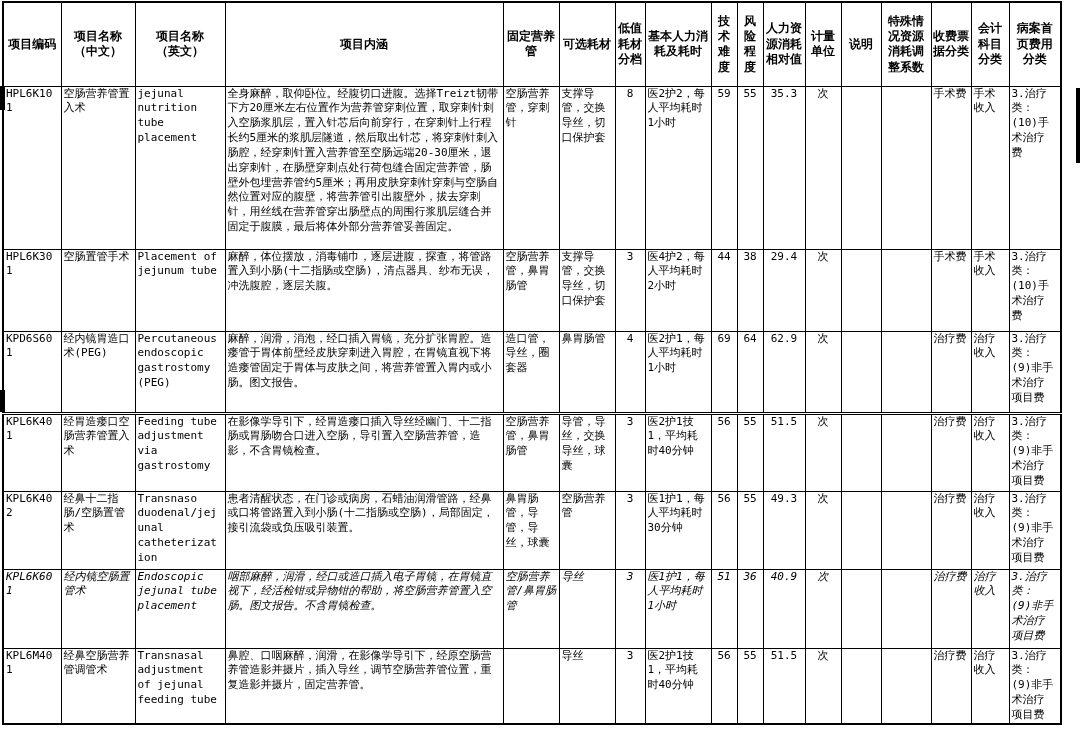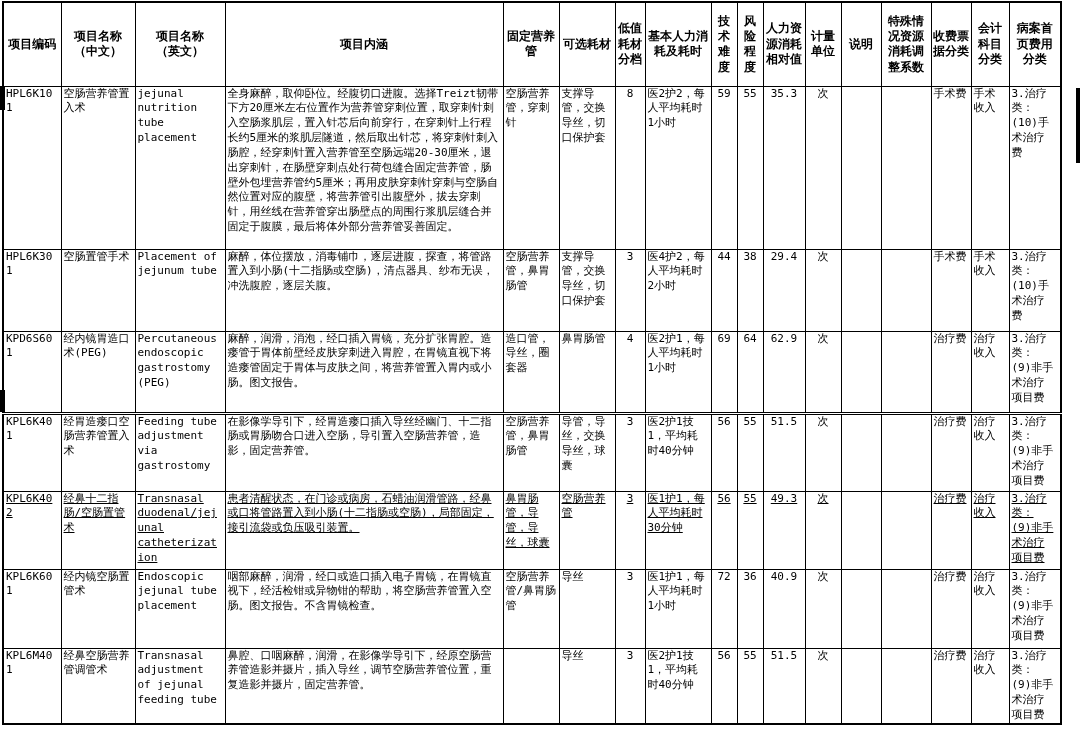--- a/index.html
+++ b/index.html
@@ -24,22 +24,22 @@
   td{
     font-size:11px;line-height:1.35;vertical-align:top;
     text-align:left;padding:0 2px;
   }
   td.num{text-align:center;}
   thead tr{height:84px;}
   tbody tr:nth-child(1){height:163px;}
   tbody tr:nth-child(2){height:82px;}
   tbody tr:nth-child(3){height:82px;}
   tbody tr:nth-child(4){height:78px;}
-  tbody tr:nth-child(5){height:78px;text-decoration:underline;}
-  tbody tr:nth-child(6){height:79px;}
+  tbody tr:nth-child(5){height:78px;}
+  tbody tr:nth-child(6){height:79px;font-style:italic;}
   tbody tr:nth-child(7){height:66px;}
   tbody tr.double-top td{border-top:3px double #000;margin-left:16px;}
   
   col.c1{width:58px;}  col.c2{width:74px;}  col.c3{width:90px;}
   col.c4{width:278px;} col.c5{width:56px;}  col.c6{width:56px;}
   col.c7{width:30px;}  col.c8{width:66px;}  col.c9{width:26px;}
   col.c10{width:26px;} col.c11{width:42px;} col.c12{width:36px;}
   col.c13{width:40px;} col.c14{width:50px;} col.c15{width:40px;}
   col.c16{width:38px;} col.c17{width:52px;}
   .artifact{position:absolute;background:#000;}
@@ -183,21 +183,21 @@
         <td>3.治疗
 类：
 (9)非手
 术治疗
 项目费</td>
       </tr>
       <tr class="double-top">
         <td>KPL6K401</td>
         <td>经胃造瘘口空肠营养管置入术</td>
         <td>Feeding tube adjustment via gastrostomy</td>
-        <td>在影像学导引下，经胃造瘘口插入导丝经幽门、十二指肠或胃肠吻合口进入空肠，导引置入空肠营养管，造影，固定营养管。</td>
+        <td>在影像学导引下，经胃造瘘口插入导丝经幽门、十二指肠或胃肠吻合口进入空肠，导引置入空肠营养管，造影，不含胃镜检查。</td>
         <td>空肠营养管，鼻胃肠管</td>
         <td>导管，导丝，交换导丝，球囊</td>
         <td class="num">3</td>
         <td>医2护1技1，平均耗时40分钟</td>
         <td class="num">56</td>
         <td class="num">55</td>
         <td class="num">51.5</td>
         <td class="num">次</td>
         <td></td>
         <td></td>
@@ -206,21 +206,21 @@
 收入</td>
         <td>3.治疗
 类：
 (9)非手
 术治疗
 项目费</td>
       </tr>
       <tr>
         <td>KPL6K402</td>
         <td>经鼻十二指肠/空肠置管术</td>
-        <td>Transnasal duodenal/jejunal catheterization</td>
+        <td>Transnaso duodenal/jejunal catheterization</td>
         <td>患者清醒状态，在门诊或病房，石蜡油润滑管路，经鼻或口将管路置入到小肠(十二指肠或空肠)，局部固定，接引流袋或负压吸引装置。</td>
         <td>鼻胃肠管，导管，导丝，球囊</td>
         <td>空肠营养管</td>
         <td class="num">3</td>
         <td>医1护1，每人平均耗时30分钟</td>
         <td class="num">56</td>
         <td class="num">55</td>
         <td class="num">49.3</td>
         <td class="num">次</td>
         <td></td>
@@ -236,21 +236,21 @@
       </tr>
       <tr>
         <td>KPL6K601</td>
         <td>经内镜空肠置管术</td>
         <td>Endoscopic jejunal tube placement</td>
         <td>咽部麻醉，润滑，经口或造口插入电子胃镜，在胃镜直视下，经活检钳或异物钳的帮助，将空肠营养管置入空肠。图文报告。不含胃镜检查。</td>
         <td>空肠营养管/鼻胃肠管</td>
         <td>导丝</td>
         <td class="num">3</td>
         <td>医1护1，每人平均耗时1小时</td>
-        <td class="num">72</td>
+        <td class="num">51</td>
         <td class="num">36</td>
         <td class="num">40.9</td>
         <td class="num">次</td>
         <td></td>
         <td></td>
         <td>治疗费</td>
         <td>治疗
 收入</td>
         <td>3.治疗
 类：

